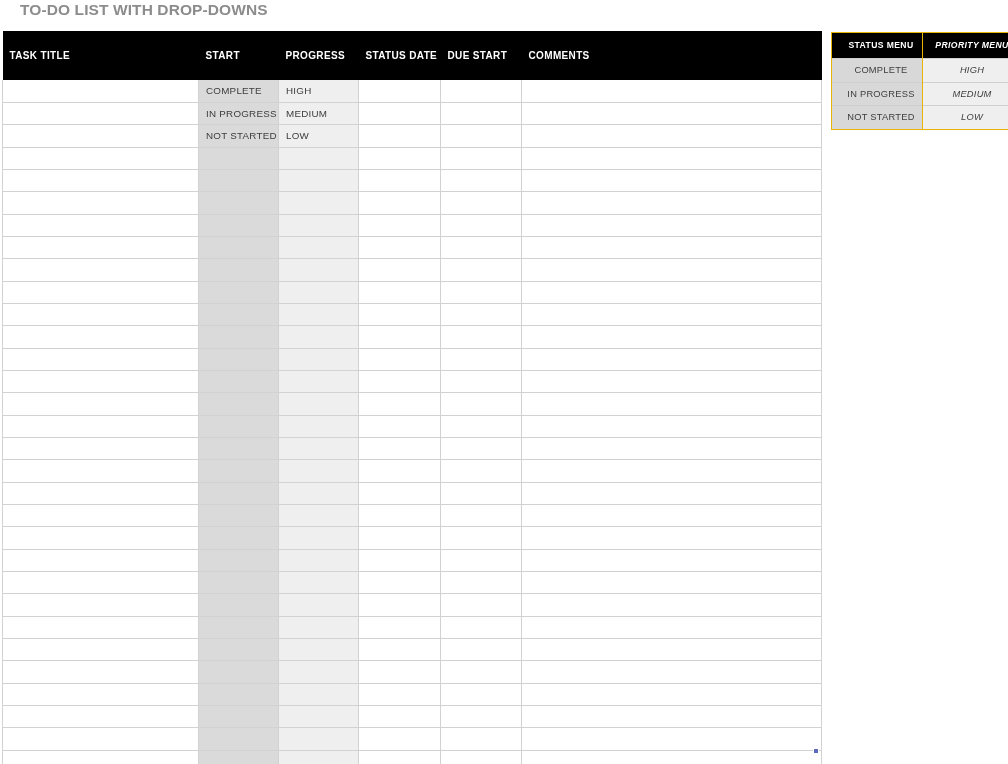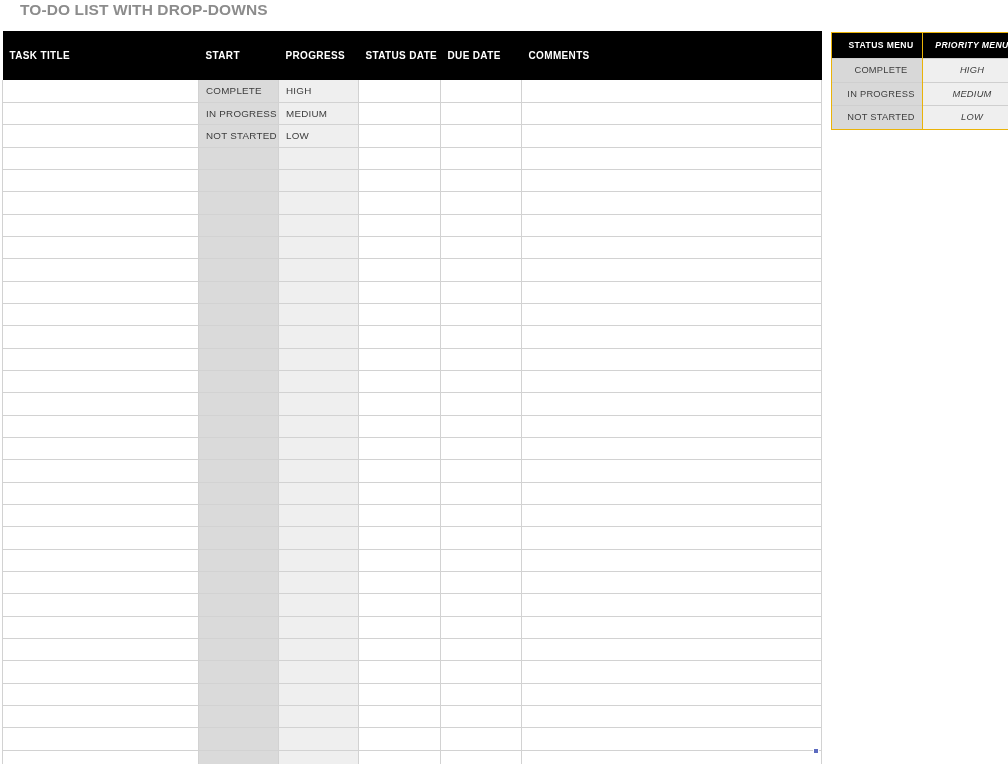--- a/index.html
+++ b/index.html
@@ -147,21 +147,21 @@
       <col class="c-start">
         <col class="c-due">
         <col class="c-comments">
     </colgroup>
     <thead>
       <tr>
         <th>TASK TITLE</th>
         <th>START</th>
         <th>PROGRESS</th>
         <th>STATUS DATE</th>
-        <th>DUE DATE</th>
+        <th>DUE START</th>
         <th>COMMENTS</th>
       </tr>
     </thead>
     <tbody id="table-body">
         <tr>
           <td class="first-col"></td>
           <td class="col-status">COMPLETE</td>
           <td class="col-priority">HIGH</td>
           <td></td>
           <td></td>

